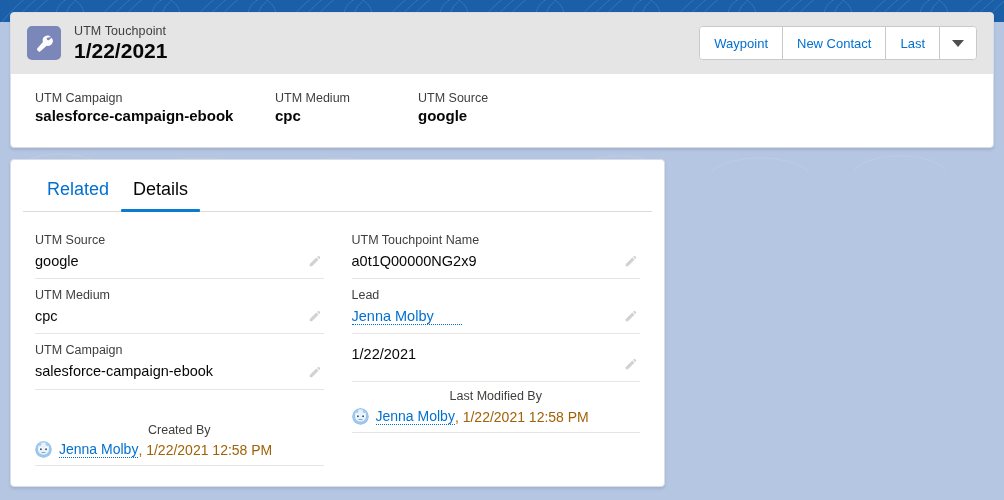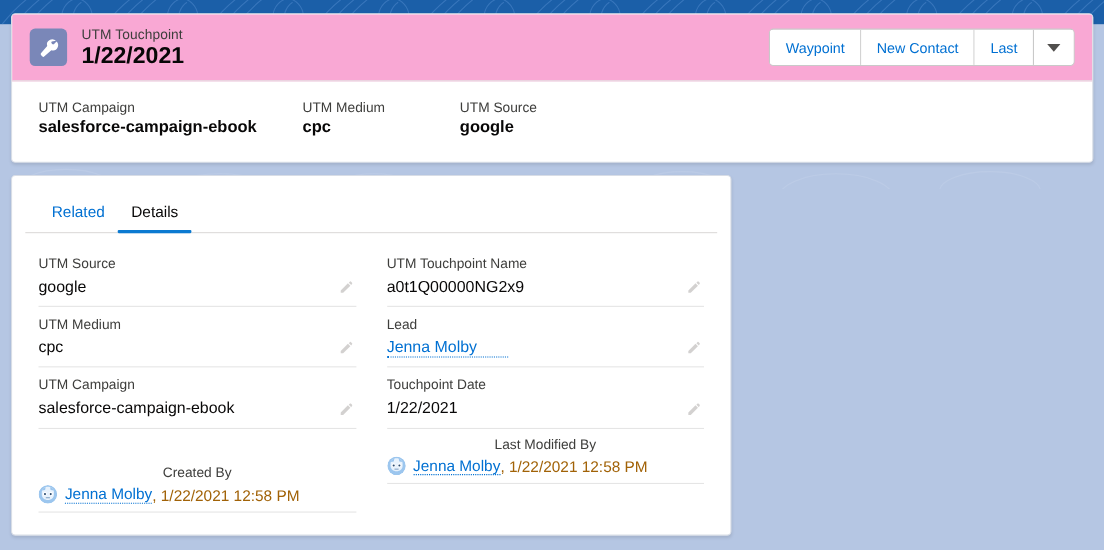--- a/index.html
+++ b/index.html
@@ -48,21 +48,21 @@
   #highlights-card {
     top: 12px; left: 10px;
     width: 984px;
     height: 136px;
     overflow: hidden;
   }
 
   
   #record-header {
     height: 61px;
-    background: #f9a8d4;
+    background: #e5e5e5;
     border-bottom: 1px solid #e5e5e5;
     display: flex;
     align-items: center;
     padding: 0 16px;
   }
 
   #record-icon {
     width: 34px; height: 34px;
     border-radius: 5px;
     background: #7a87b8;
@@ -155,21 +155,21 @@
 
   #tab-bar {
     display: flex;
     align-items: flex-end;
     height: 44px;
     padding: 0 12px;
     border-bottom: 1px solid #dddbda;
     margin: 8px 12px 0 12px;
   }
   .tab {
-    font-size: 14px;
+    font-size: 18px;
     color: #0070d2;
     padding: 0 12px 11px 12px;
     cursor: pointer;
     position: relative;
     background: none;
     border: none;
     font-family: "Liberation Sans", sans-serif;
   }
   .tab.is-active {
     color: #080707;
@@ -455,21 +455,20 @@
         <div class="detail-value"><a class="detail-value is-link" href="#">Jenna Molby</a></div>
         <span class="pencil">
           <svg width="14" height="14" viewBox="0 0 24 24" xmlns="http://www.w3.org/2000/svg">
             <path fill="#b0adab" d="M3 17.2V21h3.8L18 9.8 14.2 6zM20.7 6.6a1 1 0 0 0 0-1.4L18.8 3.3a1 1 0 0 0-1.4 0L15.6 5.1 19.4 8.9z"></path>
           </svg>
         </span>
       </div>
 
 
       <div class="detail-item">
-        <div class="detail-label">Touchpoint Date</div>
         <div class="detail-value">1/22/2021</div>
         <span class="pencil">
           <svg width="14" height="14" viewBox="0 0 24 24" xmlns="http://www.w3.org/2000/svg">
             <path fill="#b0adab" d="M3 17.2V21h3.8L18 9.8 14.2 6zM20.7 6.6a1 1 0 0 0 0-1.4L18.8 3.3a1 1 0 0 0-1.4 0L15.6 5.1 19.4 8.9z"></path>
           </svg>
         </span>
       </div>
 
       <div class="sysinfo-item">
         <div class="detail-label">Last Modified By</div>

